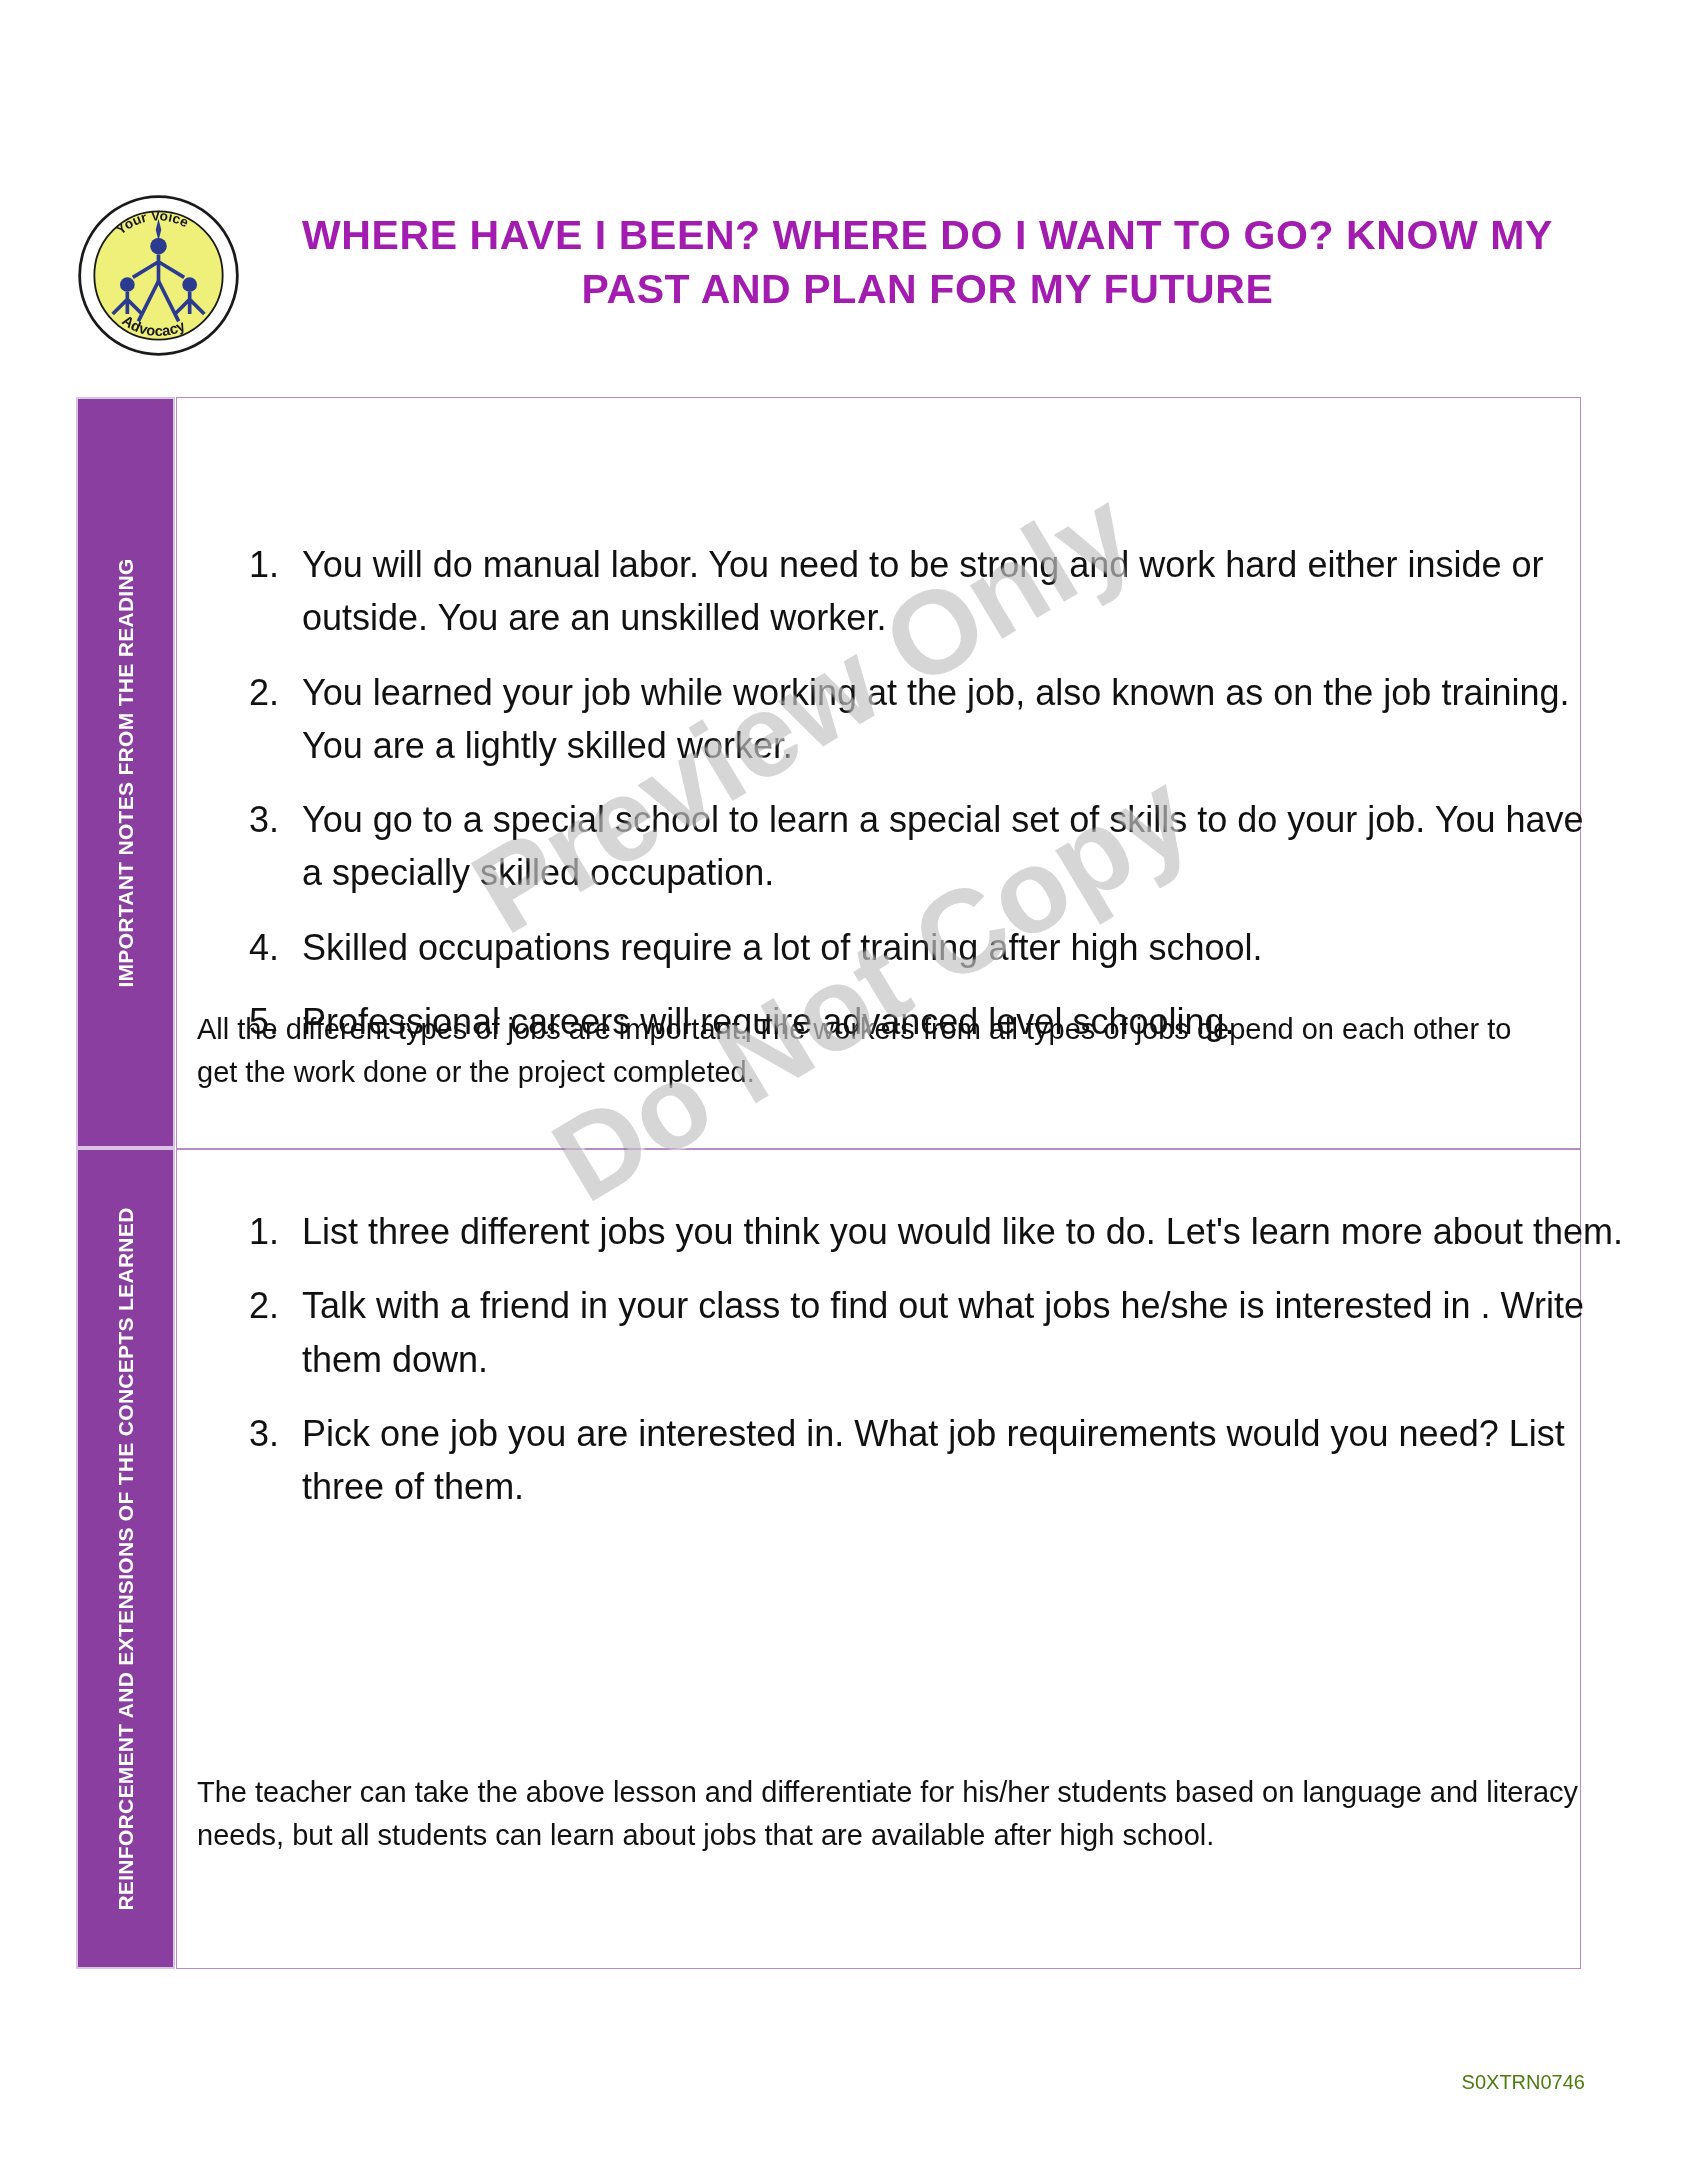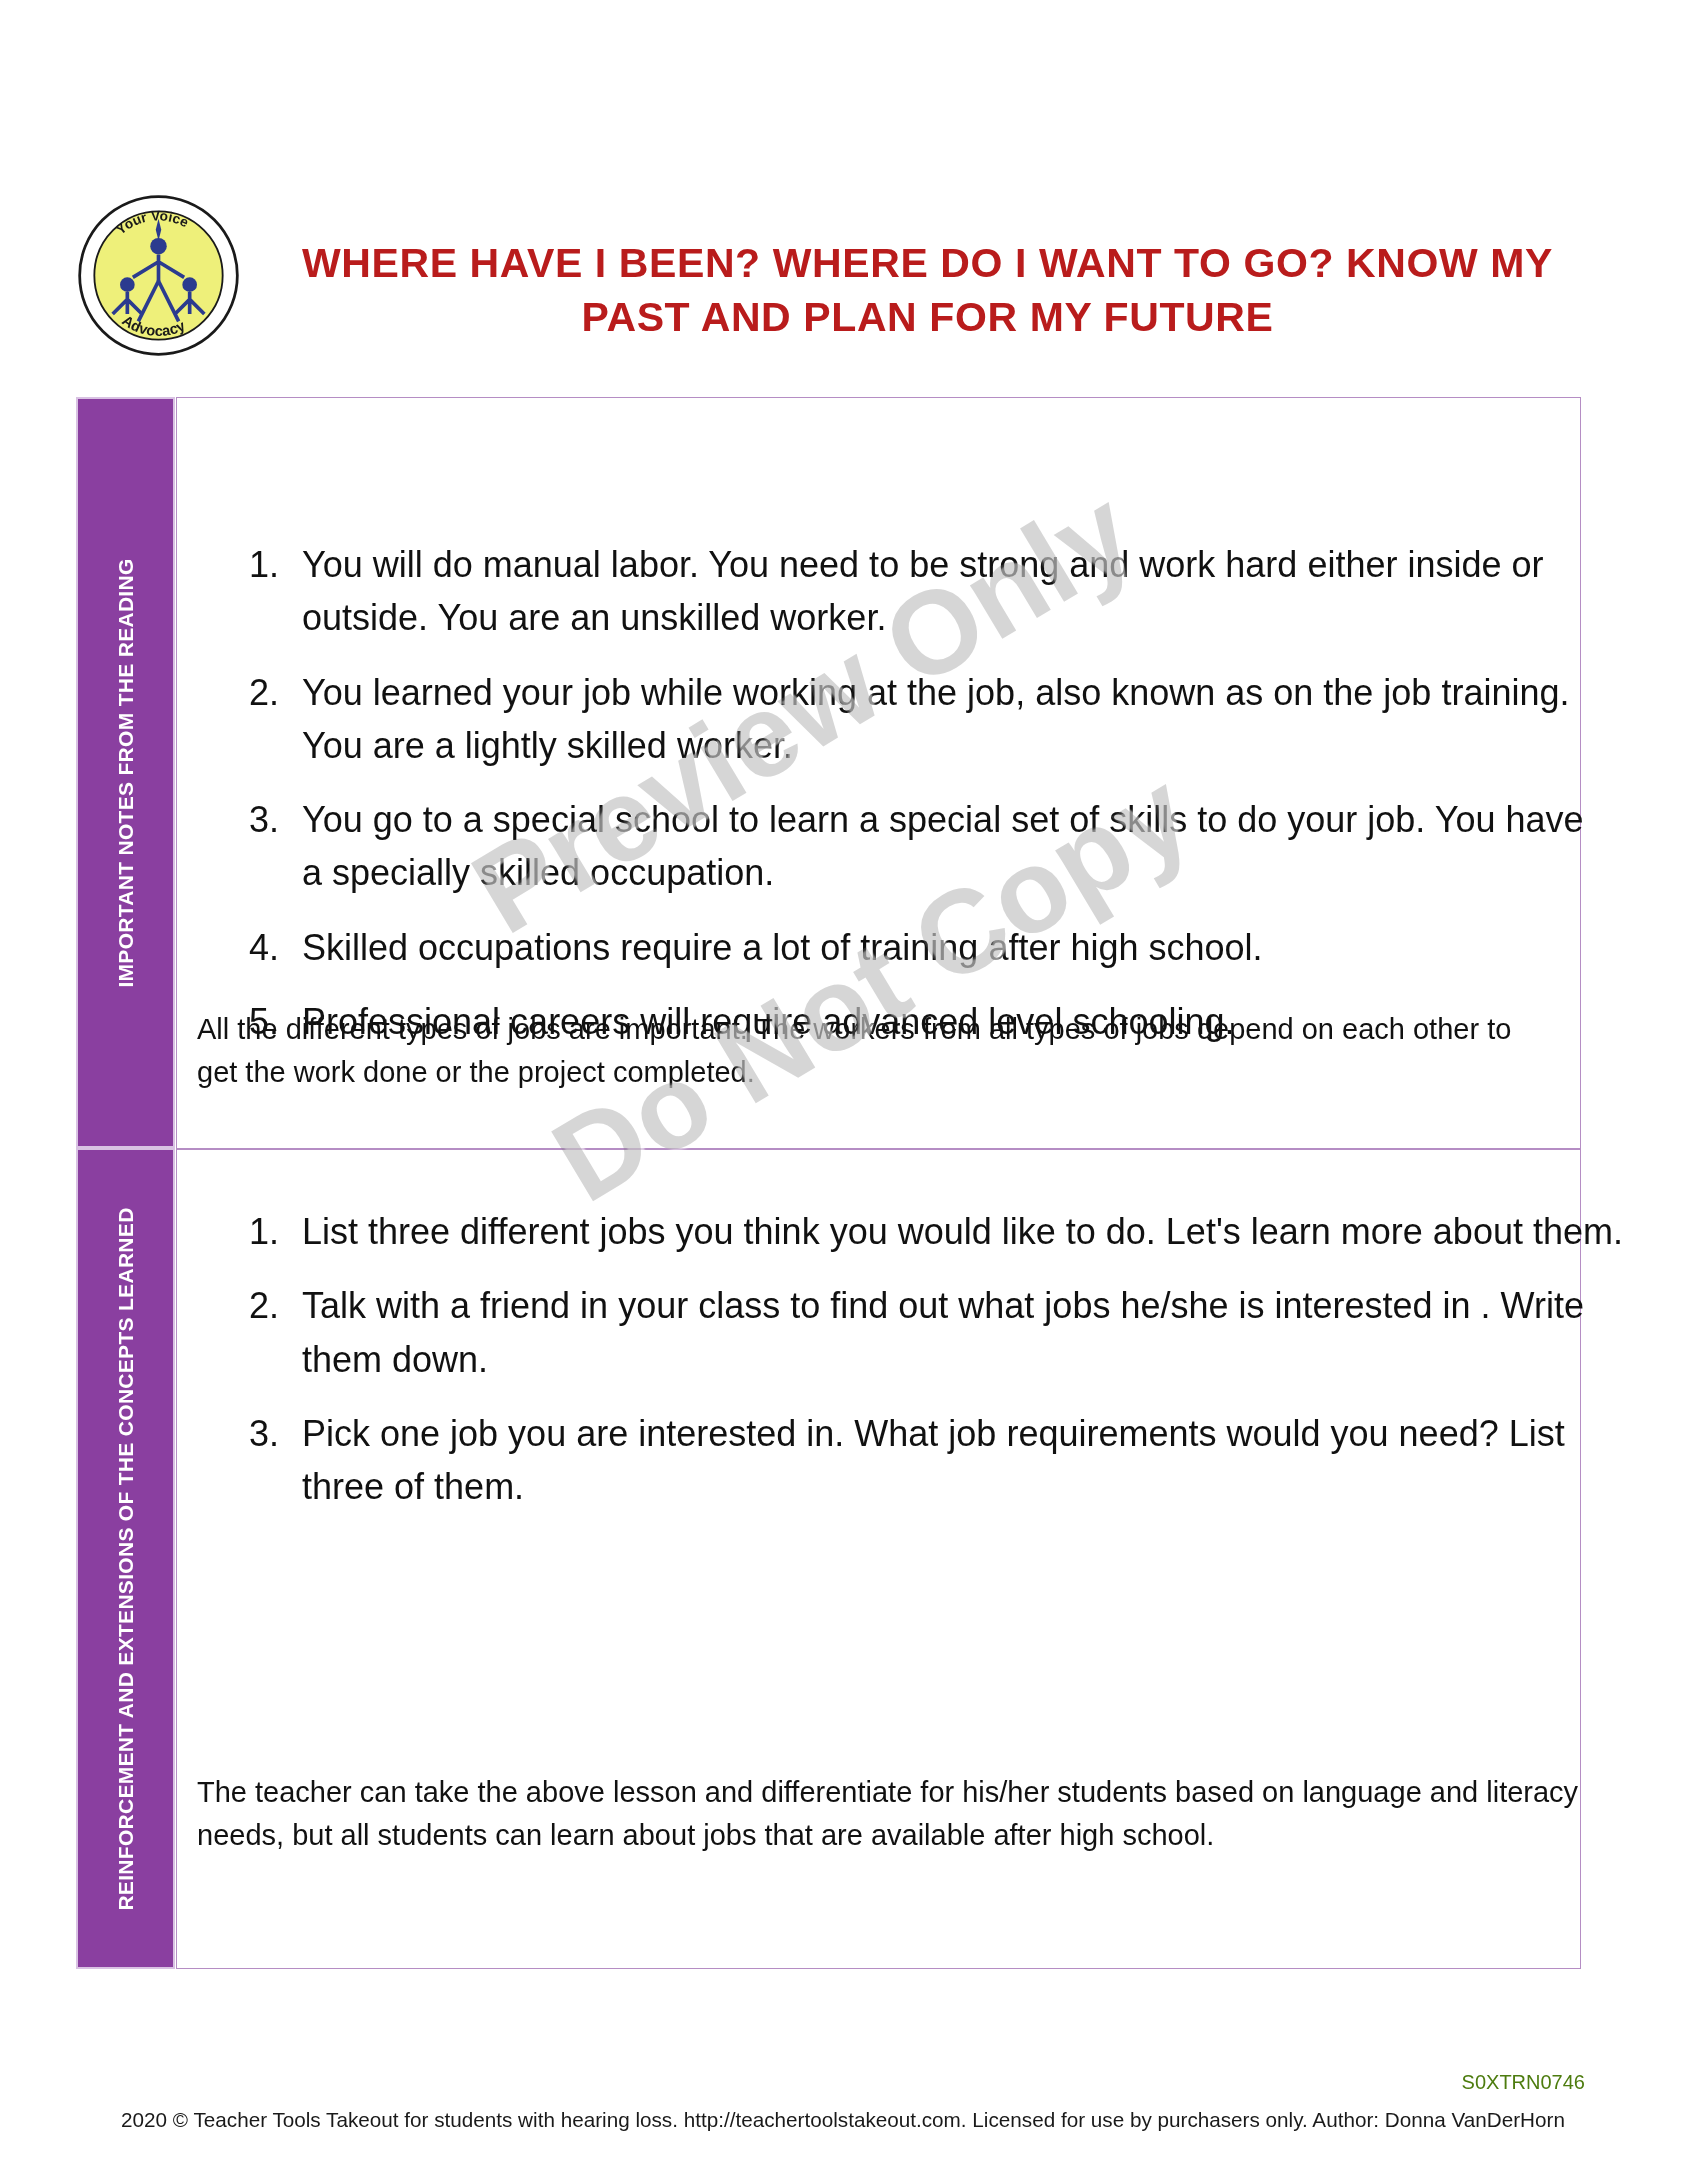--- a/index.html
+++ b/index.html
@@ -34,24 +34,24 @@
     left: 76px;
     top: 106px;
     width: 165px;
     height: 165px;
   }
   .logo svg { display: block; }
 
   .title {
     position: absolute;
     left: 248px;
-    top: 149px;
+    top: 121px;
     width: 1359px;
     text-align: center;
-    color: #b91c1c;
+    color: #a21caf;
     font-weight: bold;
     font-size: 41px;
     line-height: 1.32;
     letter-spacing: 0.6px;
   }
 
   
   .content-box {
     position: absolute;
     left: 176px;
@@ -252,16 +252,15 @@
   </ol>
 
   <div class="body-text sec2-para2">The teacher can take the above lesson and differentiate for his/her students based on language and literacy needs, but all students can learn about jobs that are available after high school.</div>
 
   <div class="watermark">
     <div class="wm-line wm1">Preview Only</div>
     <div class="wm-line wm2">Do Not Copy</div>
   </div>
 
   <div class="doc-code">S0XTRN0746</div>
-  <div class="footer">2020 © Teacher Tools Takeout for students with hearing loss. http://teachertoolstakeout.com. Licensed for use by purchasers only. Author: Donna VanDerHorn</div>
 
 </div>
 
 
 </body></html>

